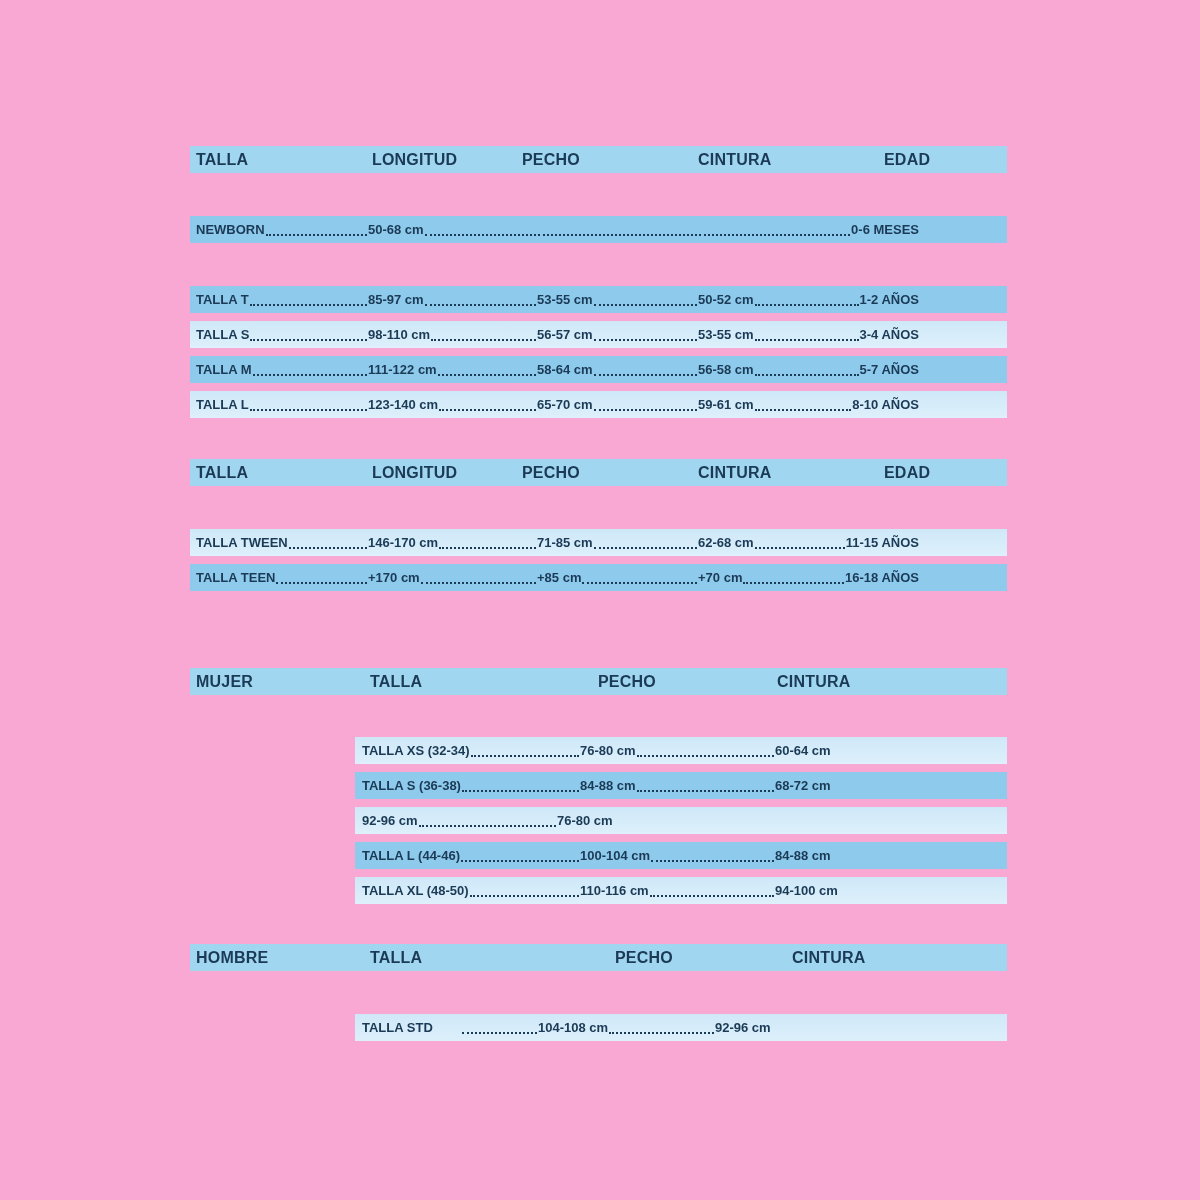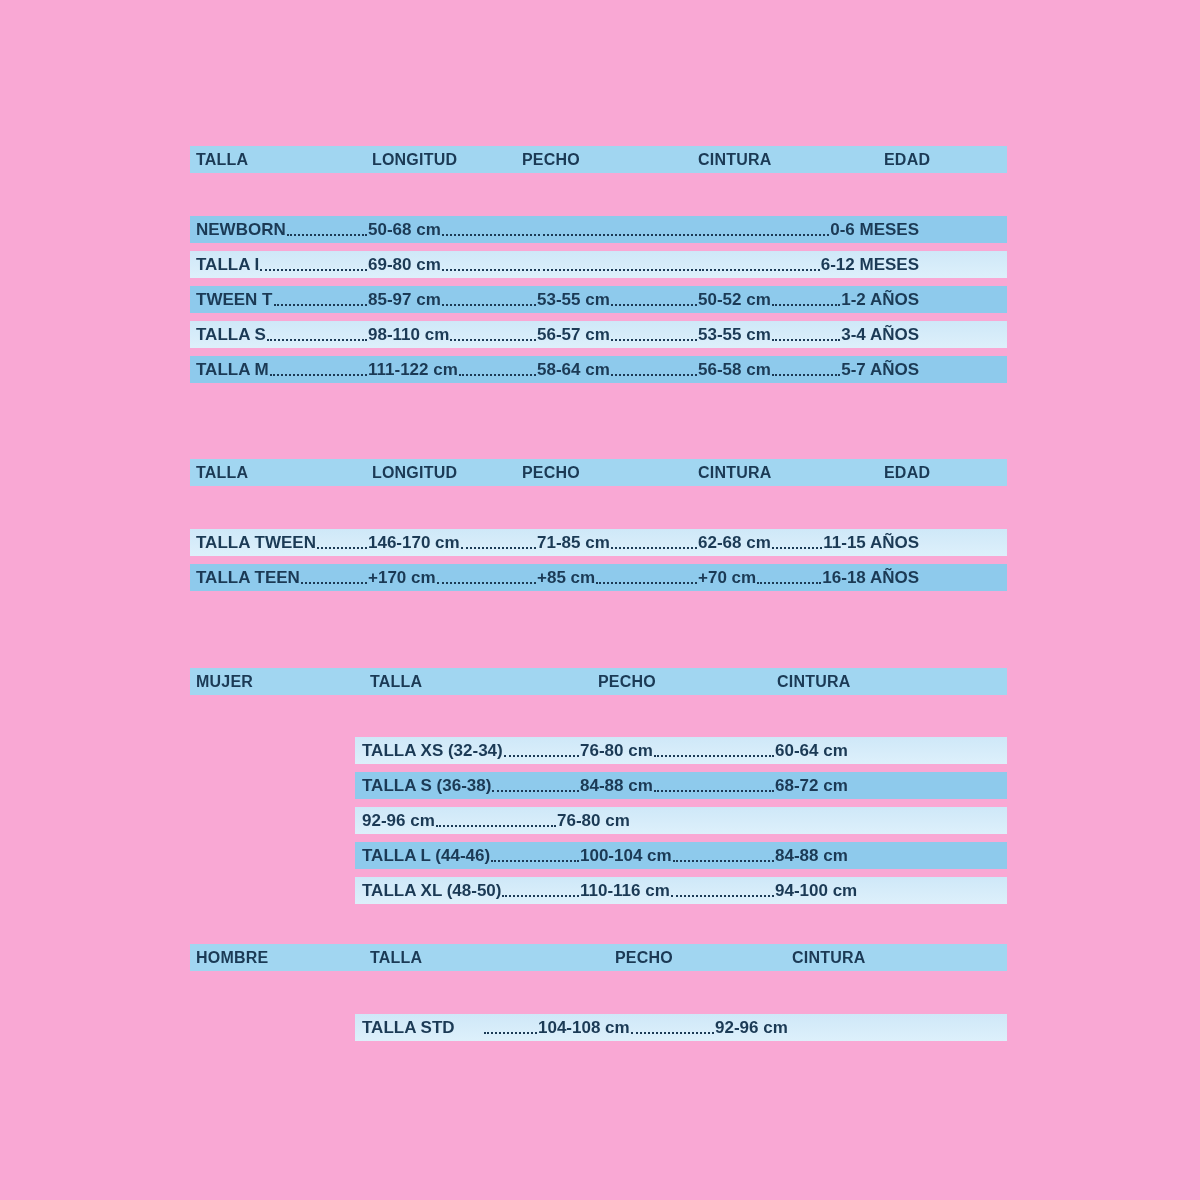--- a/index.html
+++ b/index.html
@@ -21,21 +21,21 @@
     position:absolute; height:27px; display:flex; align-items:stretch;
     box-sizing:border-box; padding-left:6px;
   }
   .row.full { left:190px; width:817px; }
   .row.indent { left:355px; width:652px; padding-left:7px;text-align:right; }
   .row.dark  { background:#8ecaec; }
   .row.light { background:linear-gradient(#cfe8f8, #ddf0fb); }
   .cell { display:flex; align-items:stretch; flex:0 0 auto; min-width:0; }
   .cell.grow { flex:1 1 auto; }
   .t {
-    line-height:27px; font-size:17px; font-weight:700; white-space:nowrap;
+    line-height:27px; font-size:13px; font-weight:700; white-space:nowrap;
   }
   .t.end1 { margin-right:88px; }   
   .dots {
     flex:1 1 auto; align-self:flex-end; height:0; min-width:4px;
     border-bottom:2.5px dotted #1b3a55; margin:0 1px 7px 1px;
   }
   
   .c1a { width:172px; } .c1b { width:169px; } .c1c { width:161px; }
   
   .c2a { width:218px; } .c2b { width:195px; }
@@ -66,41 +66,24 @@
       </span>
     <span class="cell c1c">
         <span class="dots"></span>
       </span>
     <span class="cell grow">
         <span class="dots"></span>
       </span>
     <span class="t end1">0-6 MESES</span>
   </div>
 
-  <div class="row full light" style="top:251px">
-    <span class="cell c1a">
-        <span class="t">TALLA I</span>
-        <span class="dots"></span>
-      </span>
-    <span class="cell c1b">
-        <span class="t">69-80 cm</span>
-        <span class="dots"></span>
-      </span>
-    <span class="cell c1c">
-        <span class="dots"></span>
-      </span>
-    <span class="cell grow">
-        <span class="dots"></span>
-      </span>
-    <span class="t end1">6-12 MESES</span>
-  </div>
 
   <div class="row full dark" style="top:286px">
     <span class="cell c1a">
-        <span class="t">TWEEN T</span>
+        <span class="t">TALLA T</span>
         <span class="dots"></span>
       </span>
     <span class="cell c1b">
         <span class="t">85-97 cm</span>
         <span class="dots"></span>
       </span>
     <span class="cell c1c">
         <span class="t">53-55 cm</span>
         <span class="dots"></span>
       </span>
@@ -144,20 +127,39 @@
         <span class="t">58-64 cm</span>
         <span class="dots"></span>
       </span>
     <span class="cell grow">
         <span class="t">56-58 cm</span>
         <span class="dots"></span>
       </span>
     <span class="t end1">5-7 AÑOS</span>
   </div>
 
+  <div class="row full light" style="top:391px">
+    <span class="cell c1a">
+        <span class="t">TALLA L</span>
+        <span class="dots"></span>
+      </span>
+    <span class="cell c1b">
+        <span class="t">123-140 cm</span>
+        <span class="dots"></span>
+      </span>
+    <span class="cell c1c">
+        <span class="t">65-70 cm</span>
+        <span class="dots"></span>
+      </span>
+    <span class="cell grow">
+        <span class="t">59-61 cm</span>
+        <span class="dots"></span>
+      </span>
+    <span class="t end1">8-10 AÑOS</span>
+  </div>
 
   <div class="hdr" style="top:459px">
     <span class="h" style="left:6px">TALLA</span>
     <span class="h" style="left:182px">LONGITUD</span>
     <span class="h" style="left:332px">PECHO</span>
     <span class="h" style="left:508px">CINTURA</span>
     <span class="h" style="left:694px">EDAD</span>
   </div>
 
   <div class="row full light" style="top:529px">

